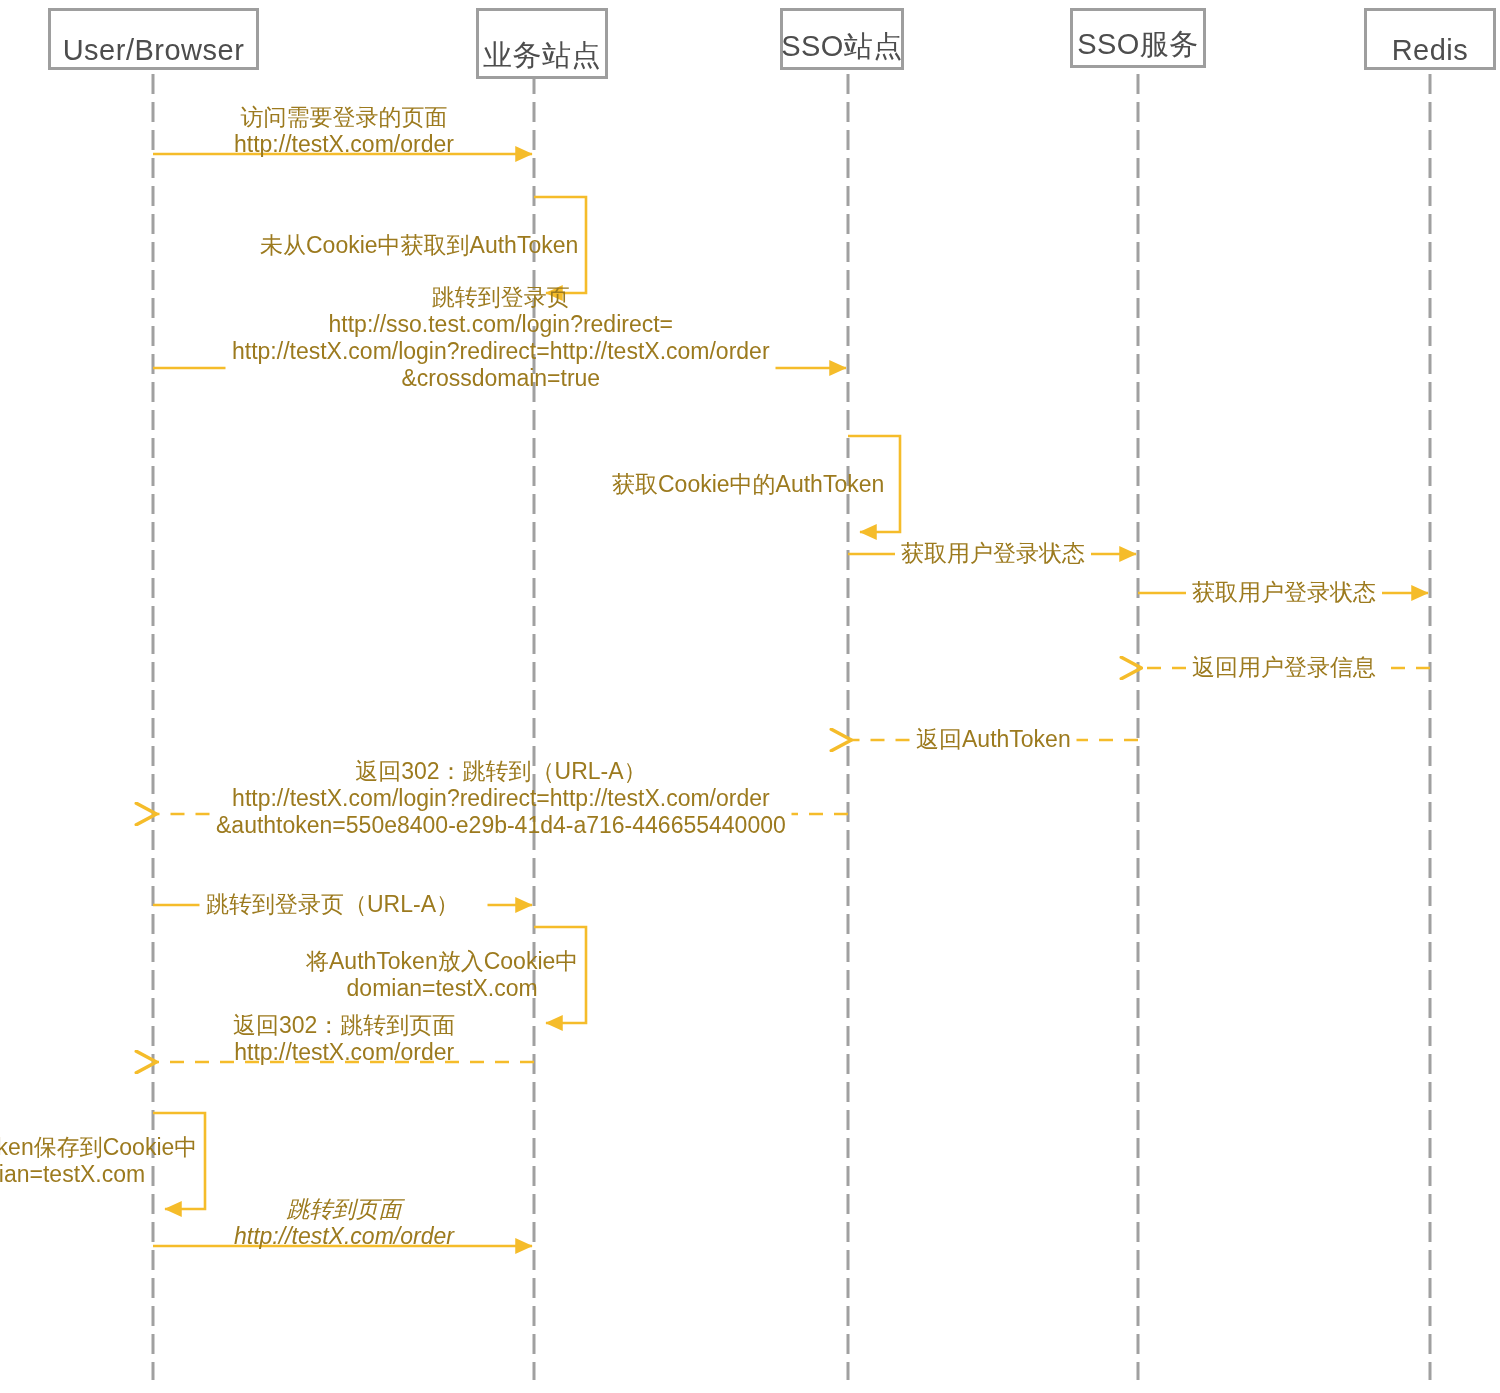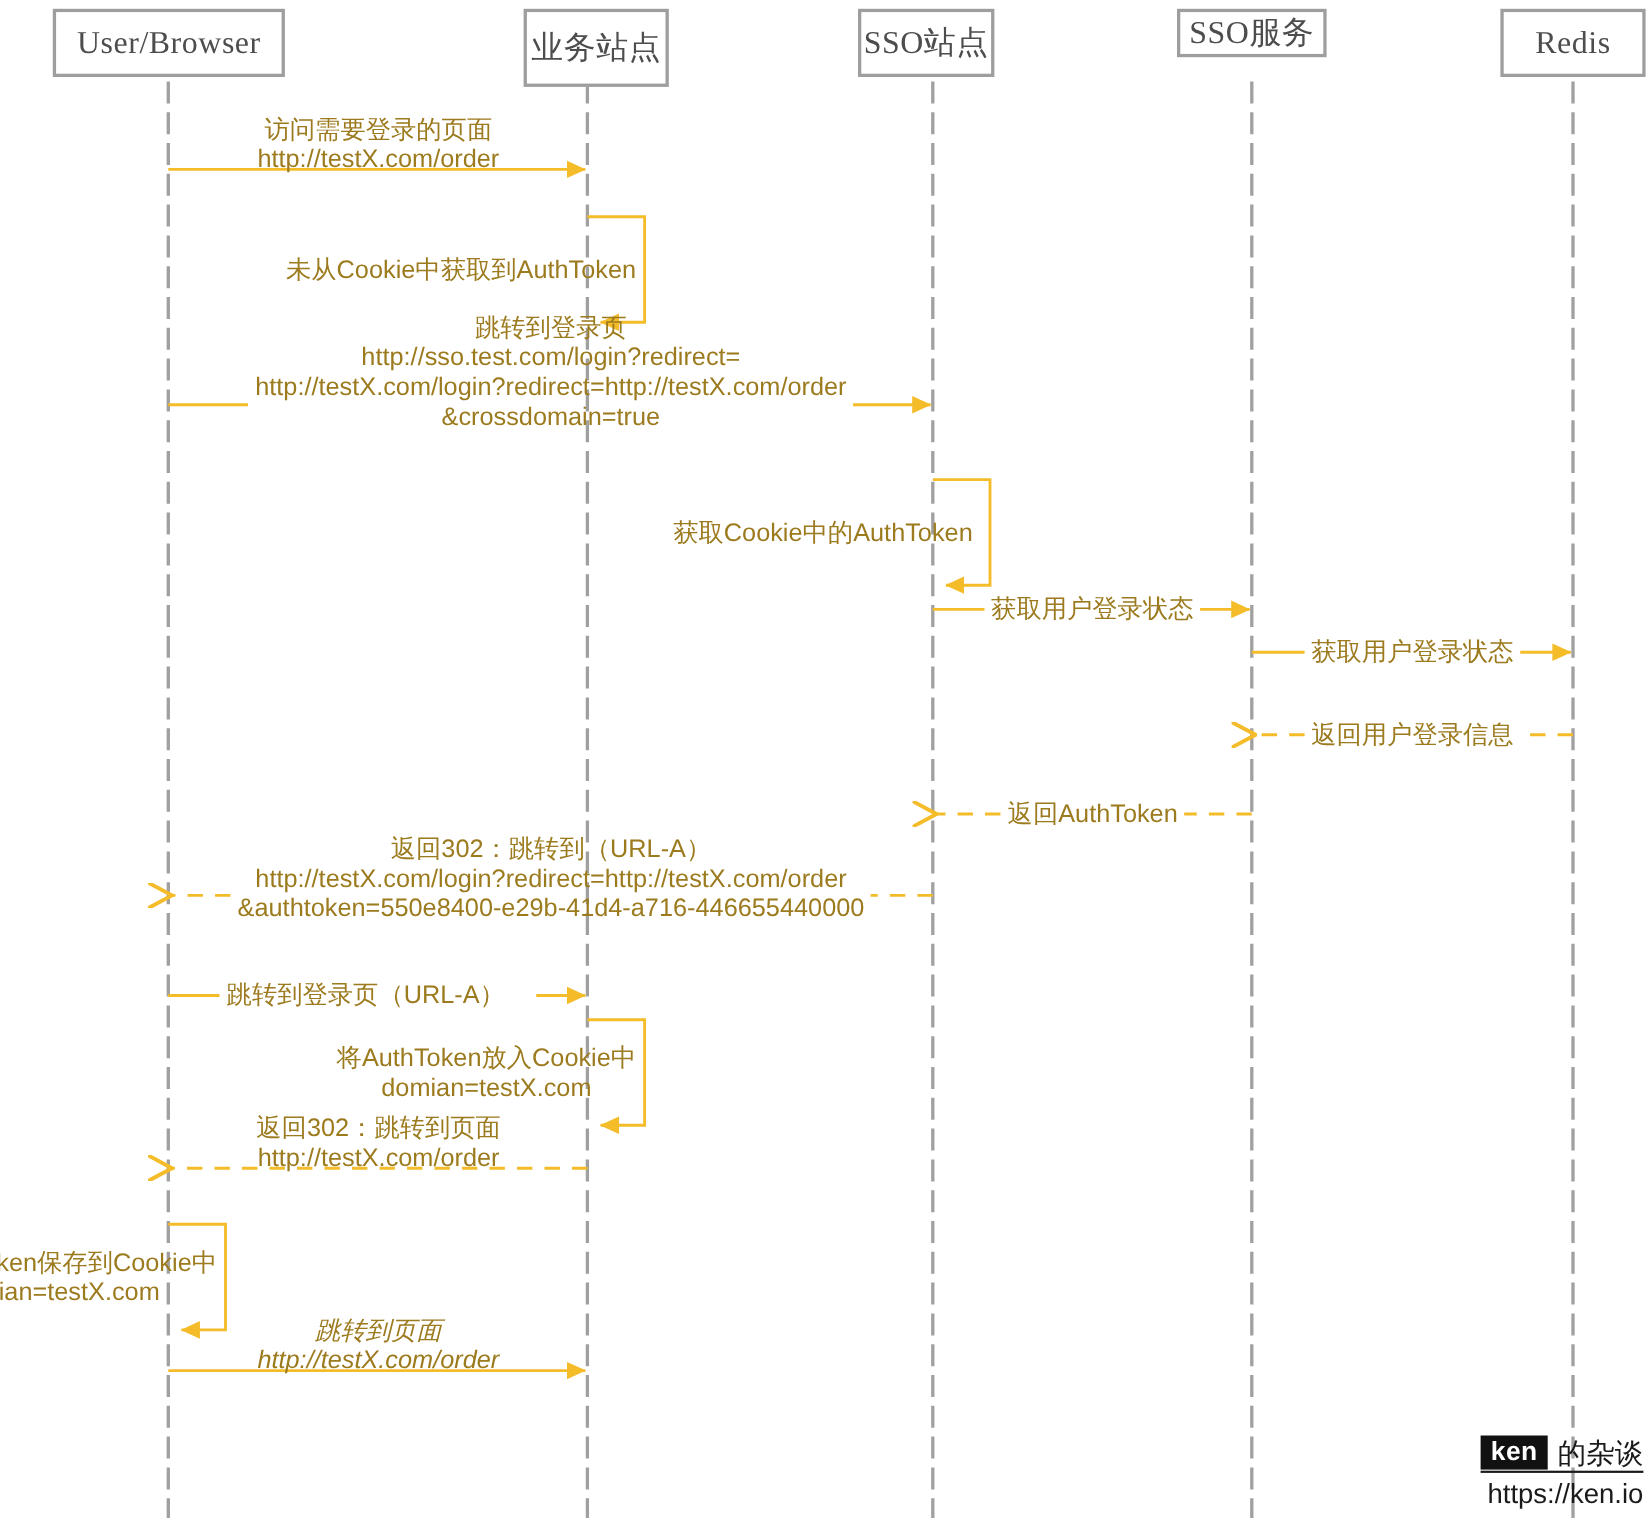--- a/index.html
+++ b/index.html
@@ -24,27 +24,26 @@
     top: 0;
     width: 1500px;
     height: 1393px;
   }
   .participant-box {
     position: absolute;
     box-sizing: border-box;
     border: 3px solid #000000;
     background: #ffffff;
     display: flex;
-    align-items: center;
+    align-items: flex-end;
     justify-content: center;
     color: #4d4d4d;
     font-size: 29px;
     letter-spacing: 0.5px;
     white-space: nowrap;
-    font-family: Liberation Serif, serif;
   }
   .msg-label {
     position: absolute;
     color: #9c7a1e;
     font-size: 23px;
     line-height: 1.18;
     text-align: center;
     white-space: pre;
     pointer-events: none;
   }
@@ -159,21 +158,21 @@
   <div id="participants-layer">
       <div class="participant-box" style="left: 48px; top: 8px; width: 211px; height: 62px; border-color: rgb(158, 158, 158); color: rgb(77, 77, 77);">
         <span>User/Browser</span>
       </div>
       <div class="participant-box" style="left: 476px; top: 8px; width: 132px; height: 71px; border-color: rgb(158, 158, 158); color: rgb(77, 77, 77);">
         <span>业务站点</span>
       </div>
       <div class="participant-box" style="left: 780px; top: 8px; width: 124px; height: 62px; border-color: rgb(158, 158, 158); color: rgb(77, 77, 77);">
         <span>SSO站点</span>
       </div>
-      <div class="participant-box" style="left: 1070px; top: 8px; width: 136px; height: 44px; border-color: rgb(158, 158, 158); color: rgb(77, 77, 77);">
+      <div class="participant-box" style="left: 1070px; top: 8px; width: 136px; height: 60px; border-color: rgb(158, 158, 158); color: rgb(77, 77, 77);">
         <span>SSO服务</span>
       </div>
       <div class="participant-box" style="left: 1364px; top: 8px; width: 132px; height: 62px; border-color: rgb(158, 158, 158); color: rgb(77, 77, 77);">
         <span>Redis</span>
       </div>
     </div>
   <div id="labels-layer">
       <div class="msg-label" style="color: rgb(156, 122, 30); left: 234px; top: 104px;">访问需要登录的页面
 http://testX.com/order</div>
       <div class="msg-label" style="color: rgb(156, 122, 30); left: 260px; top: 232px;">未从Cookie中获取到AuthToken</div>
@@ -193,21 +192,14 @@
       <div class="msg-label" style="color: rgb(156, 122, 30); left: 306px; top: 948px;">将AuthToken放入Cookie中
 domian=testX.com</div>
       <div class="msg-label" style="color: rgb(156, 122, 30); left: 233px; top: 1012px;">返回302：跳转到页面
 http://testX.com/order</div>
       <div class="msg-label" style="color: rgb(156, 122, 30); left: -98px; top: 1134px;">将AuthToken保存到Cookie中
 domian=testX.com</div>
       <div class="msg-label" style="color: rgb(156, 122, 30); left: 234px; top: 1196px; font-style: italic;">跳转到页面
 http://testX.com/order</div>
     </div>
 
-  <div class="watermark" style="right:6px; bottom:22px;">
-    <div class="wm-row">
-      <span class="wm-ken">ken</span>
-      <span class="wm-cn">的杂谈</span>
-    </div>
-    <div class="wm-url">https://ken.io</div>
-  </div>
 
 </div>
 
 </body></html>

